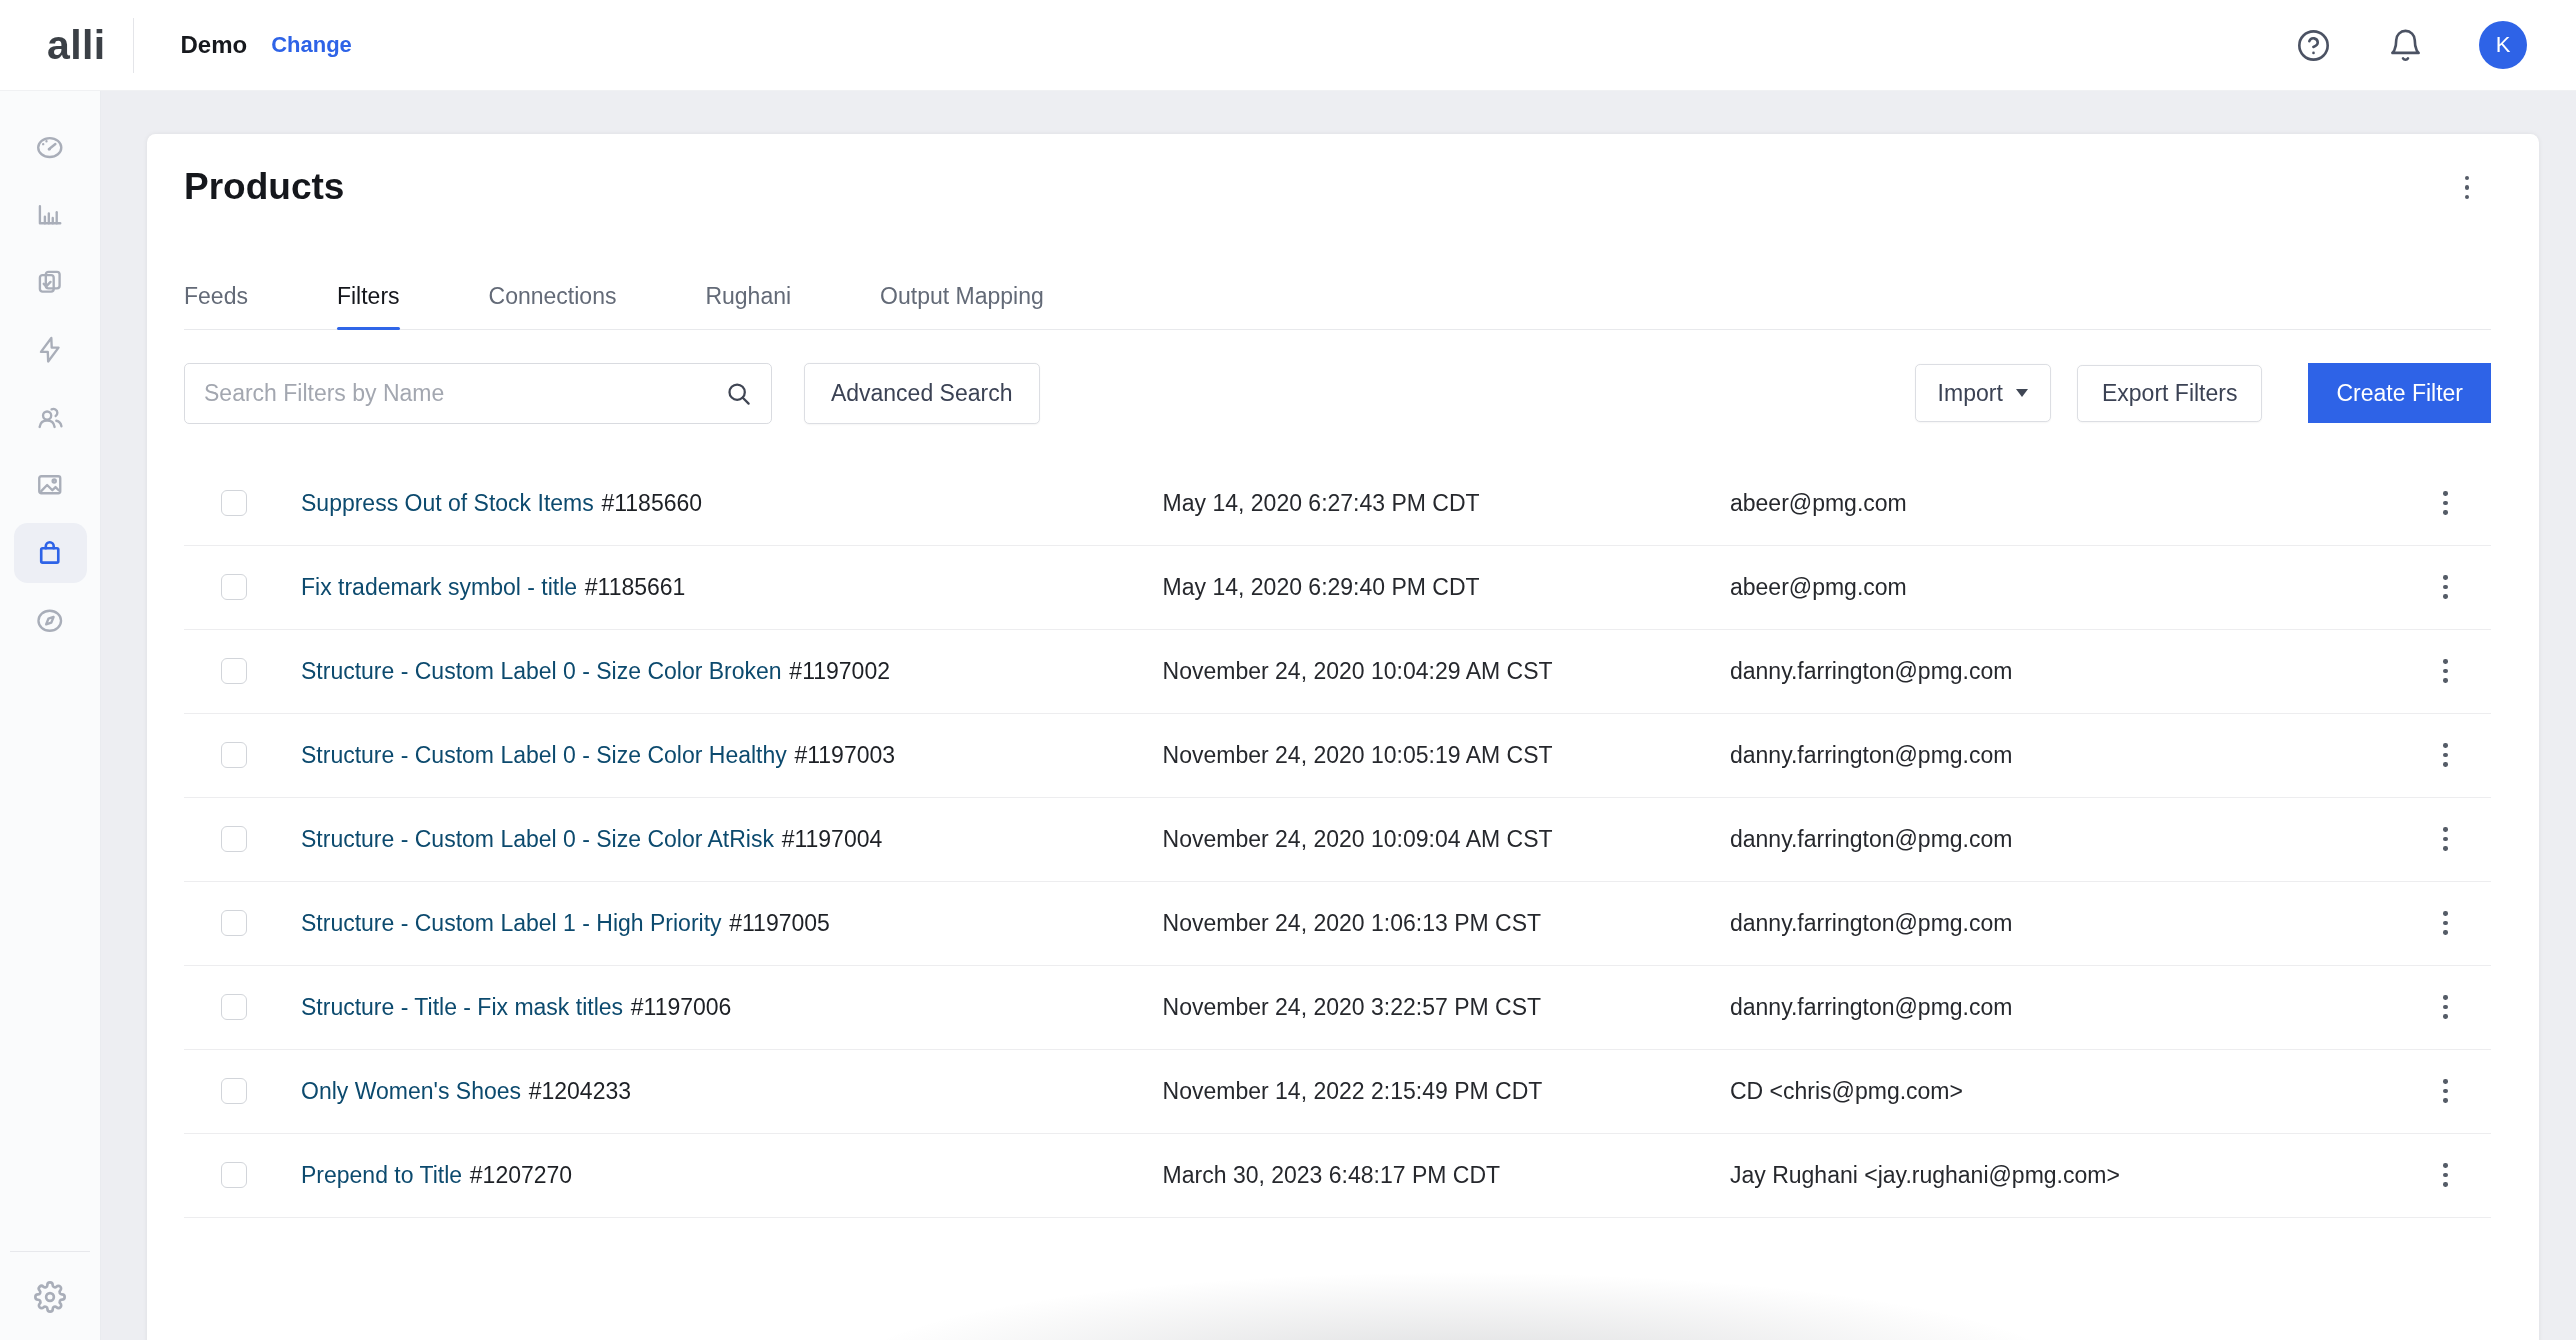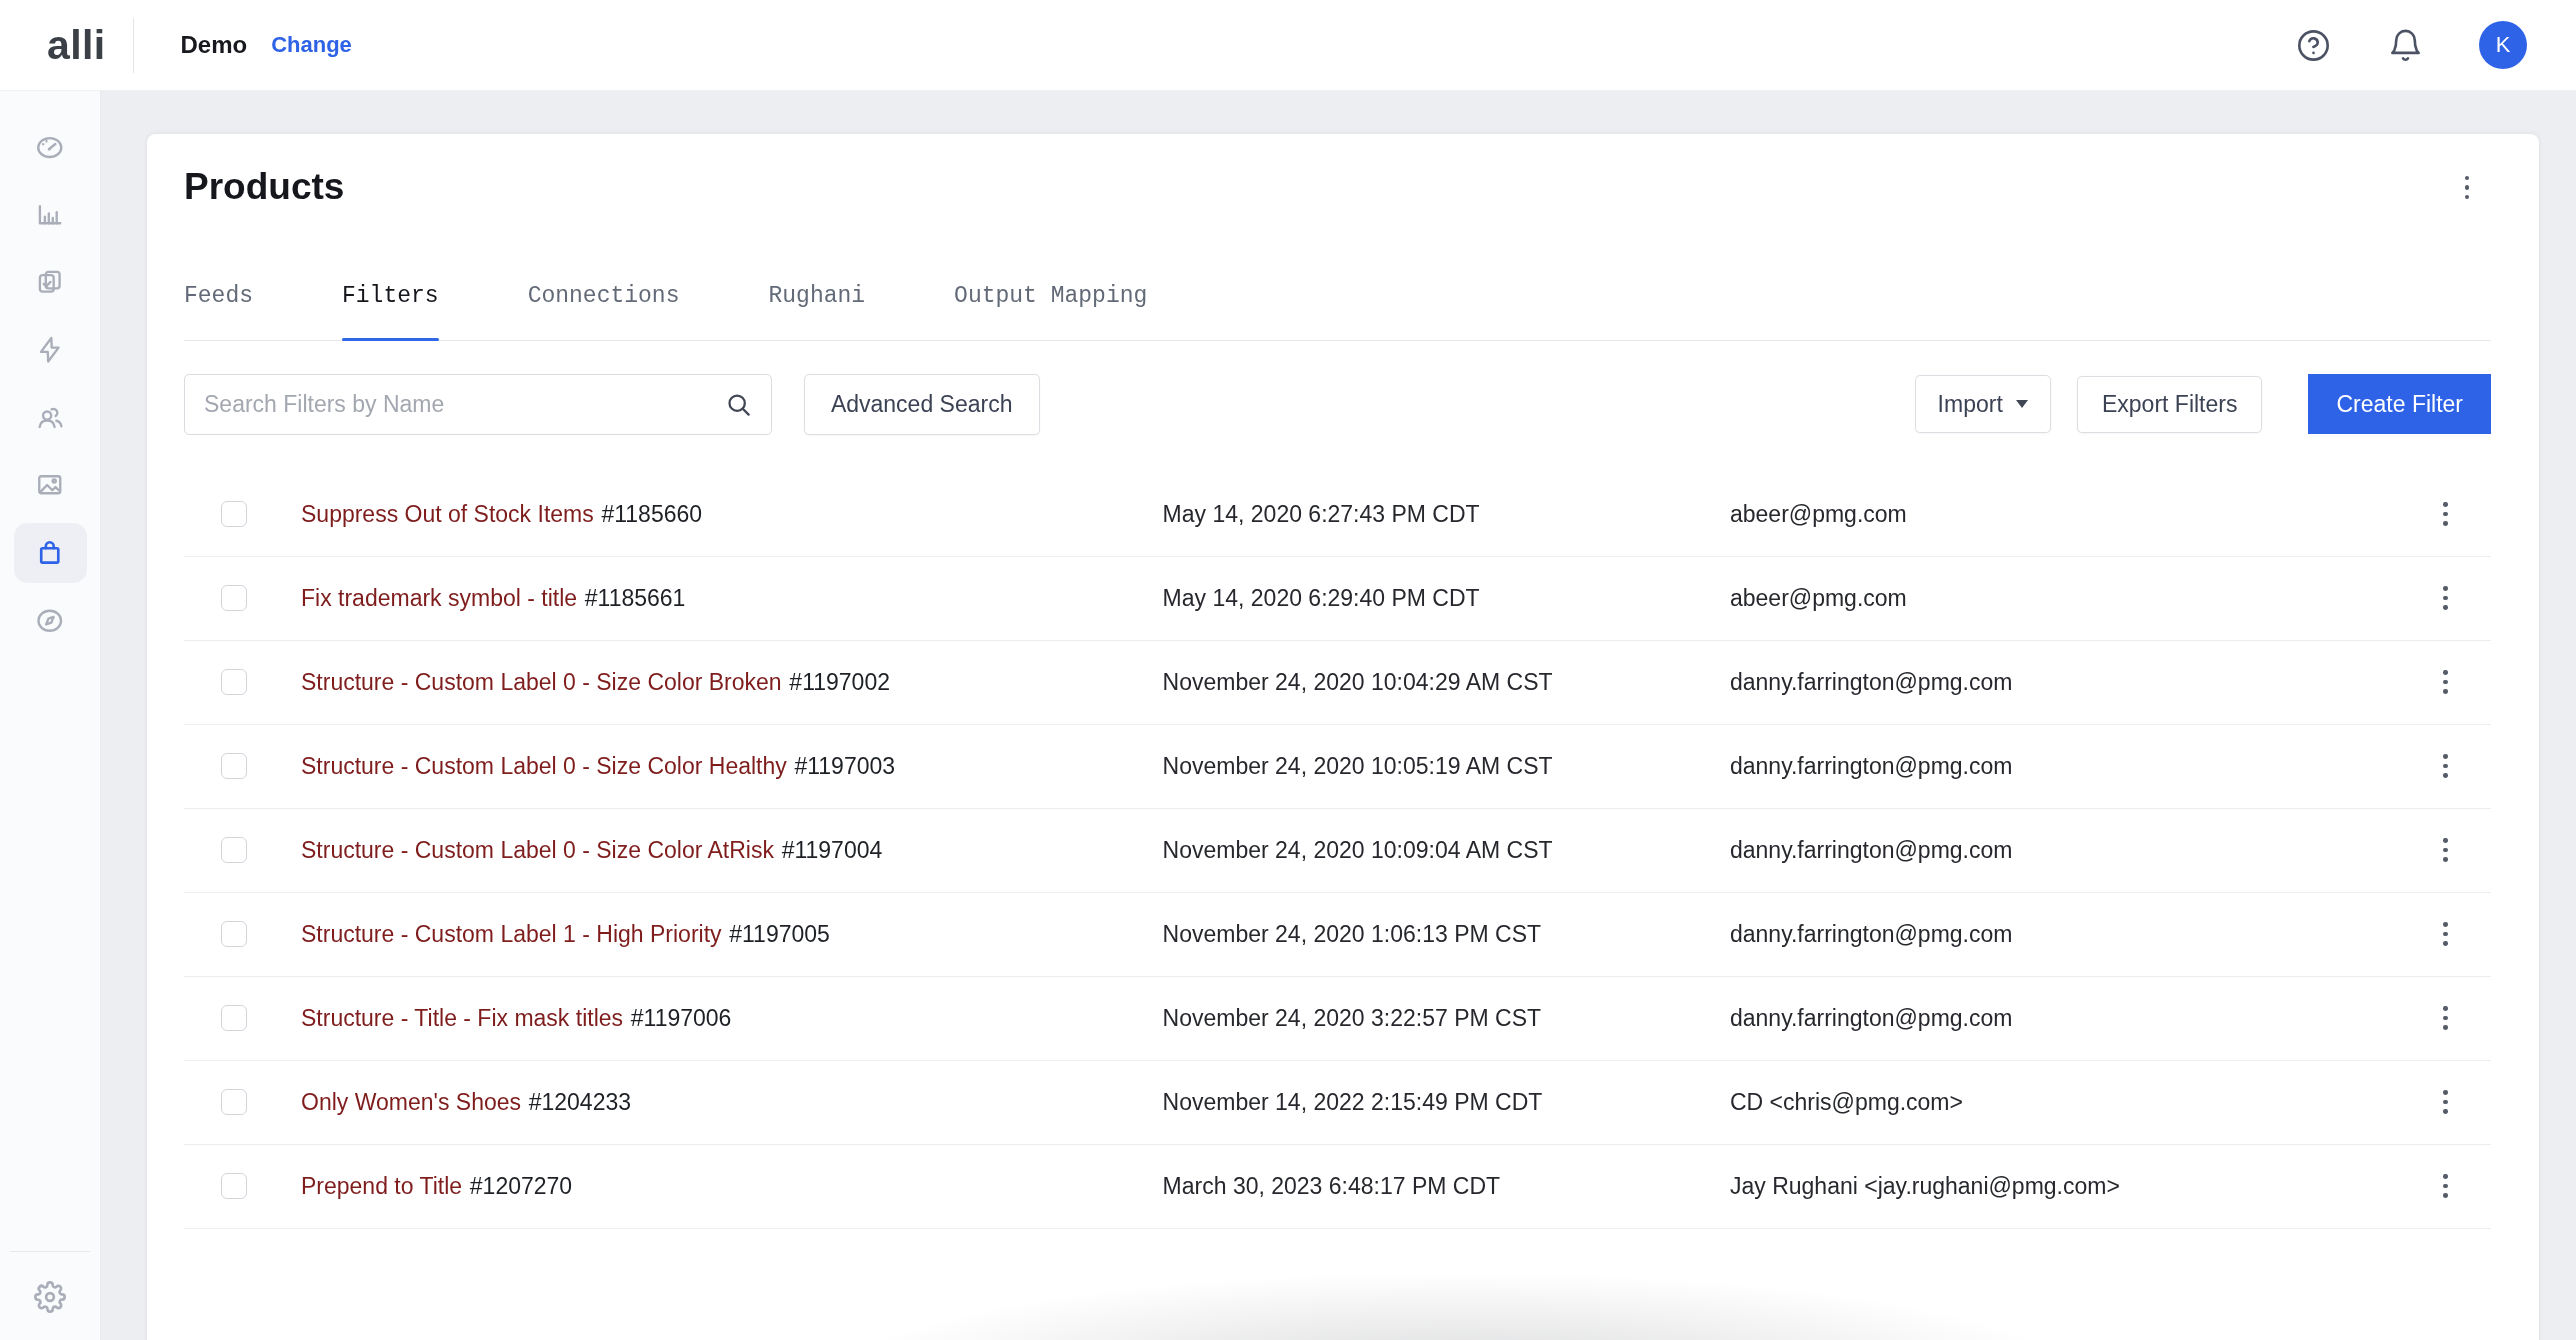--- a/index.html
+++ b/index.html
@@ -35,21 +35,21 @@
   .card { margin:43px 37px 0 46px; background:#fff; border-radius:8.5px;
           box-shadow:0 0.9px 5.1px rgba(20,23,28,.07); height:1278px; padding:0 48px 0 37px; position:relative; }
   .page-title { padding-top:31.5px; font-size:37px; font-weight:600; color:#15171c; }
   .card-kebab { position:absolute; top:37px; right:65px; }
 
   .kebab { display:flex; flex-direction:column; gap:5.1px; padding:5.1px; cursor:pointer; }
   .kebab i { width:4.3px; height:4.3px; border-radius:50%; background:#555c67; display:block; }
 
   
   .tabs { display:flex; margin-top:75px; border-bottom:1.7px solid #e8e9ec; }
-  .tab { font-size:23px; color:#636a77; margin-right:89px; padding-bottom:31px; position:relative; cursor:pointer;font-family:Liberation Mono, monospace; }
+  .tab { font-size:23px; color:#636a77; margin-right:89px; padding-bottom:19px; position:relative; cursor:pointer; }
   .tab.active { color:#14161b; font-weight:500; }
   .tab.active::after { content:""; position:absolute; left:0; right:0; bottom:-1.7px; height:3.4px;
                        background:#3066e8; border-radius:1.7px; }
 
   
   .toolbar { margin-top:33px; display:flex; align-items:center; }
   .search-box { width:588px; height:61px; border:1.3px solid #d9dbe0; border-radius:5.1px;
                 display:flex; align-items:center; padding:0 19px; background:#fff;gap:36px; }
   .search-box input { flex:1; border:none; outline:none; font-size:23px; color:#2a2d33;
                       font-family:"Liberation Sans", sans-serif; background:transparent; }
@@ -80,21 +80,21 @@
   .thead .col-created, .thead .col-email { font-weight:600; color:#1b1d22; }
   .thead .col-created::before, .thead .col-email::before, .thead .col-actions::before {
       content:""; position:absolute; left:0; top:20.4px; bottom:20.4px; width:0.9px; background:#e2e3e6; }
   .sort { display:flex; flex-direction:column; gap:3.4px; margin-left:10.2px; cursor:pointer; }
   .tri-up { width:0; height:0; border-left:6px solid transparent; border-right:6px solid transparent;
             border-bottom:7.7px solid #c7c9cd; }
   .tri-down { width:0; height:0; border-left:6px solid transparent; border-right:6px solid transparent;
               border-top:7.7px solid #aaadb3; }
 
   .row { display:flex; height:84px; align-items:center; border-bottom:0.9px solid #ededef; }
-  .row a { color:#7f1d1d; text-decoration:none; cursor:pointer; }
+  .row a { color:#0c4a6e; text-decoration:none; cursor:pointer; }
   .rid { color:#1d2025; margin-left:7.7px; }
   .row .col-created, .row .col-email { color:#26282d; }
   .cb { width:26.4px; height:26.4px; border:1.3px solid #d2d5da; border-radius:6px; background:#fff; cursor:pointer; }
   .row-partial { height:38px; border-bottom:none; }
 
   .bottom-shade { position:absolute; top:1109px; left:477px; right:400px; height:97px;
                   background:radial-gradient(58% 150% at 55% 135%, rgba(40,44,52,.17), rgba(40,44,52,0) 70%);
                   pointer-events:none; }
 
   svg { fill:none; stroke-linecap:round; stroke-linejoin:round; }

